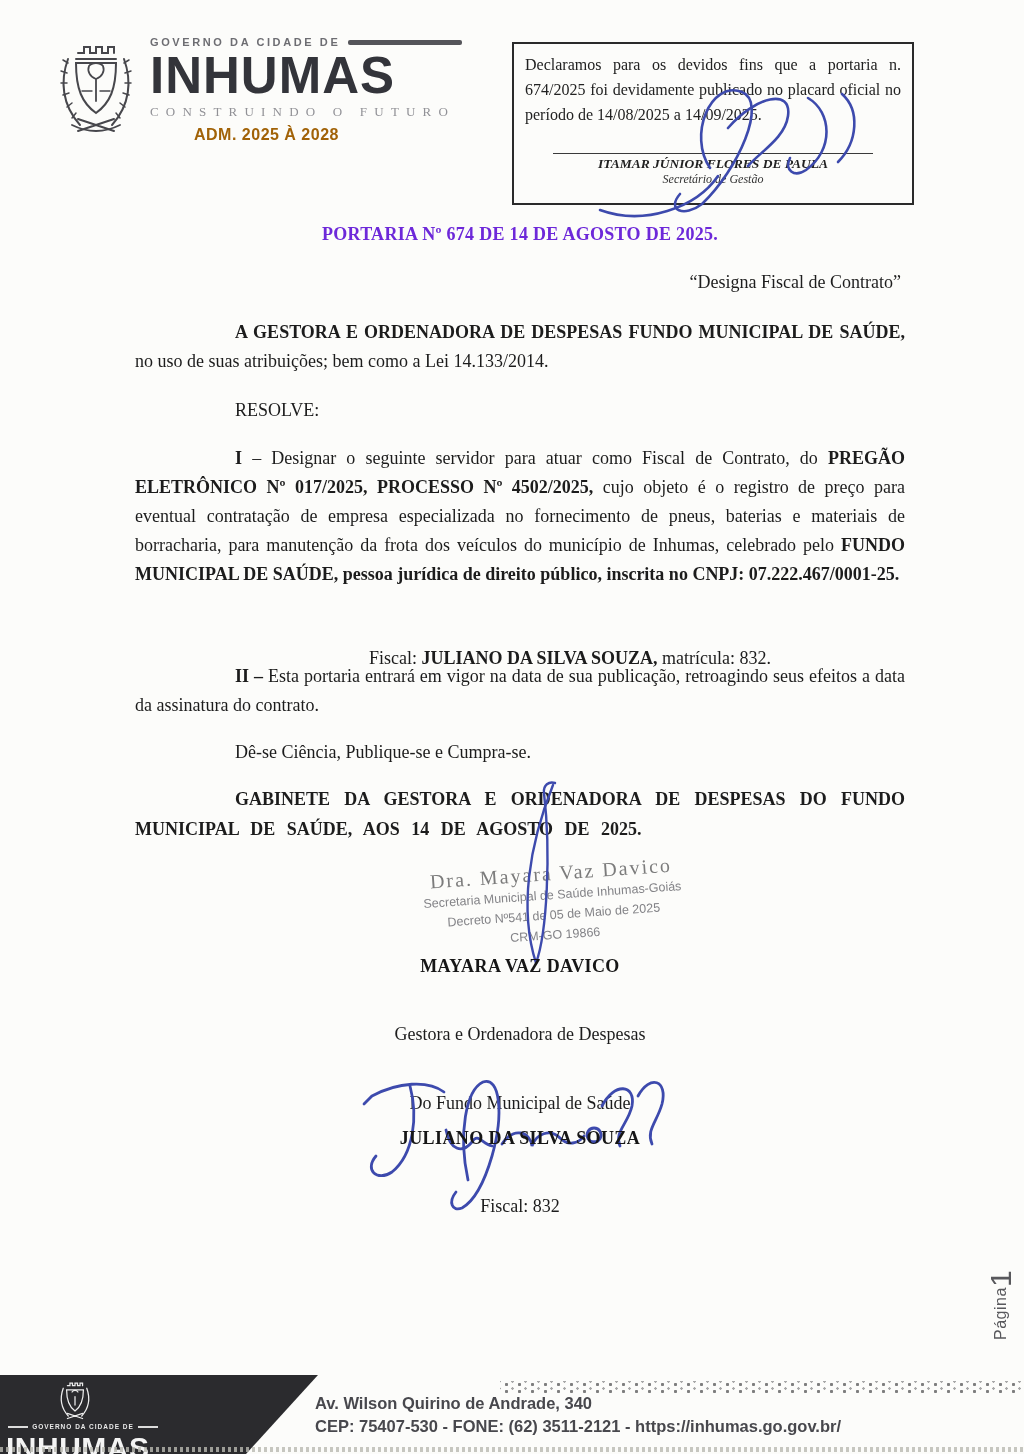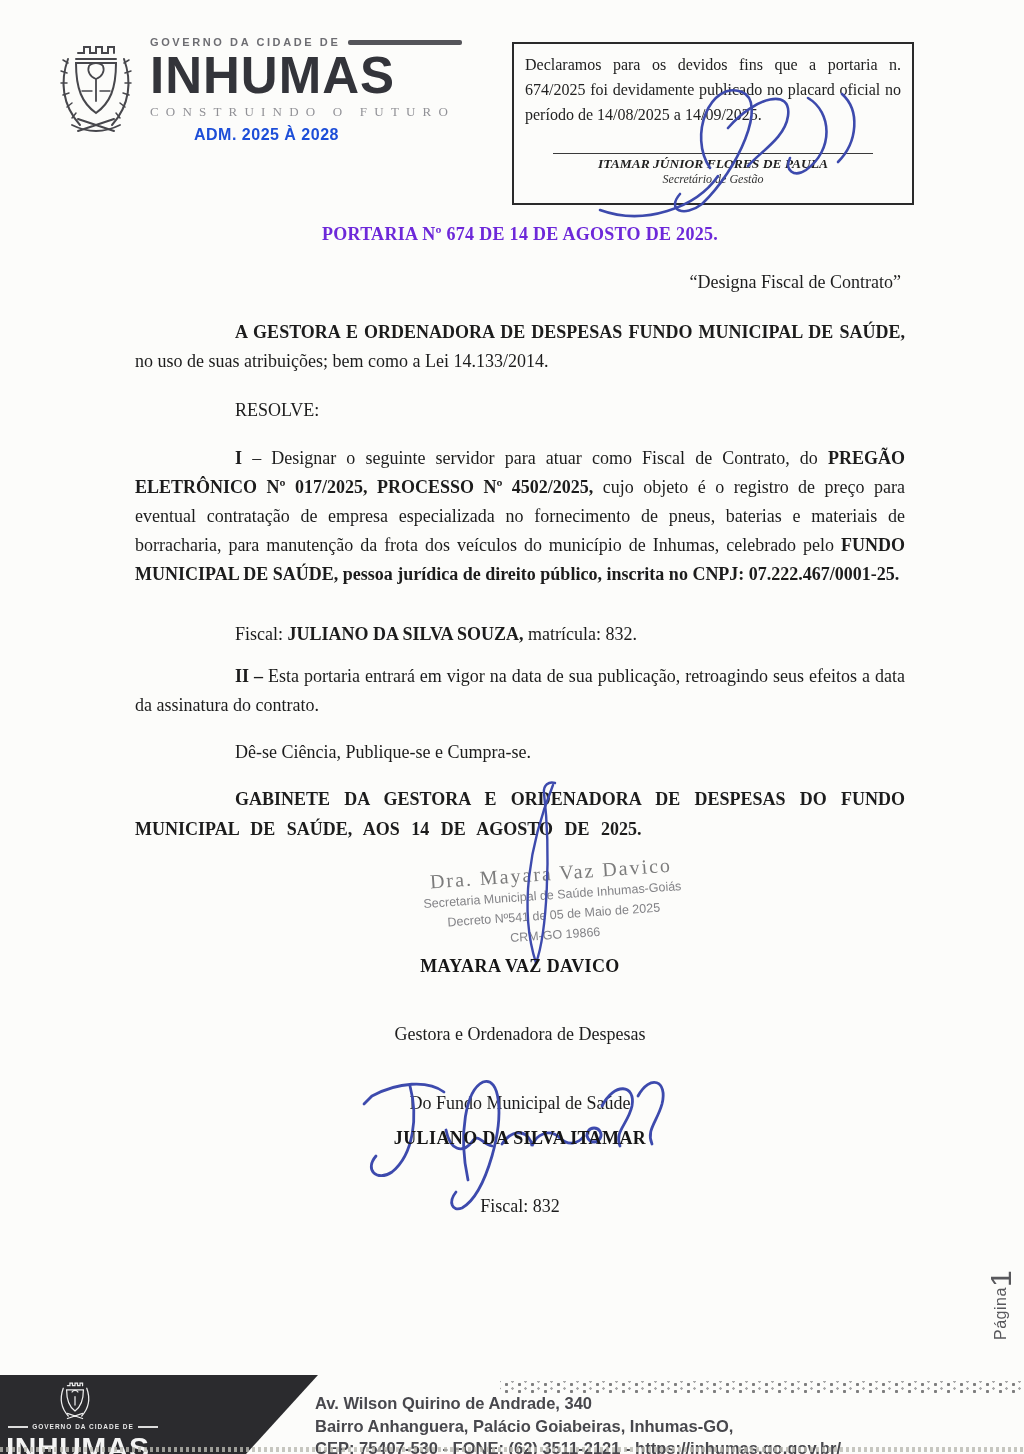--- a/index.html
+++ b/index.html
@@ -13,38 +13,38 @@
   .wordmark{position:absolute;left:150px;top:36px;width:312px;}
   .kicker-row{display:flex;align-items:center;gap:8px;}
   .kicker{font-family:"Liberation Sans",sans-serif;font-weight:bold;font-size:11px;
     letter-spacing:2.6px;color:#6d6d72;white-space:nowrap;}
   .kicker-line{flex:1;height:5px;background:#55555a;border-radius:2px;}
   .cityname{font-family:"Liberation Sans",sans-serif;font-weight:800;font-size:51px;
     letter-spacing:1px;color:#33343a;line-height:1.0;margin-top:2px;}
   .slogan{font-family:Liberation Serif, serif;font-size:13px;color:#919196;
     letter-spacing:7.2px;margin-top:3px;white-space:nowrap;}
   .adm{font-family:"Liberation Sans",sans-serif;font-weight:bold;font-size:16px;
-    color:#1d4ed8;margin:6px 0 0 44px;letter-spacing:.5px;}
+    color:#a16207;margin:6px 0 0 44px;letter-spacing:.5px;}
   
   .declbox{position:absolute;left:512px;top:42px;width:402px;height:163px;
     border:2px solid #2a2a2a;box-sizing:border-box;padding:8px 11px 4px 11px;background:transparent;}
   .decltext{font-size:16px;line-height:25px;text-align:justify;color:#222;}
   .sigline{width:85%;margin:26px auto 0 auto;border-top:1.5px solid #3a3a3a;}
   .declname{font-size:13.5px;font-weight:bold;font-style:italic;text-align:center;margin-top:2px;color:#222;}
   .declrole{font-size:12px;font-style:italic;text-align:center;color:#333;}
   
   .doc-title{position:absolute;left:135px;top:224px;width:770px;text-align:center;
     font-weight:bold;font-size:18px;letter-spacing:.3px;color:#6d28d9;}
   .doc-subtitle{position:absolute;left:135px;top:272px;width:766px;text-align:right;font-size:18px;}
   .para{position:absolute;left:135px;width:770px;font-size:18px;line-height:29px;
     text-align:justify;text-indent:100px;color:#1c1c1c;}
   .p-opening{top:318px;}
   .p-resolve{top:396px;text-align:left;}
   .p-item1{top:444px;}
-  .p-fiscal{top:620px;text-align:left;}
+  .p-fiscal{top:644px;text-align:center;}
   .p-item2{top:662px;}
   .p-closing{top:738px;text-align:left;}
   .p-gabinete{top:784px;font-weight:bold;line-height:30px;word-spacing:7px;}
   
   .stamp{position:absolute;left:318px;top:862px;width:470px;text-align:center;
     transform:rotate(-4deg);color:#7c7c7c;}
   .stamp-l1{font-size:20px;letter-spacing:2px;font-family:"Liberation Serif",serif;}
   .stamp-sm{font-family:"Liberation Sans",sans-serif;font-size:12.5px;line-height:20px;color:#848488;}
   
   .sigblock{position:absolute;left:135px;width:770px;text-align:center;}
@@ -164,21 +164,21 @@
     <path d="M96 68 C100 88 112 92 122 80 C128 70 132 82 142 84"></path>
     <path d="M118 118 C108 72 116 28 133 20 C150 14 154 52 142 94 C135 118 126 138 112 146 C102 150 98 140 106 130"></path>
     <path d="M152 82 C164 64 180 70 182 84 C186 72 200 66 210 76 C218 84 228 82 234 74"></path>
     <path d="M244 80 a7 7 0 1 1 .1 0"></path>
     <path d="M252 44 C264 20 286 22 282 44 C278 62 264 70 270 84"></path>
     <path d="M288 34 C300 12 318 18 312 42 C307 60 296 68 302 82"></path>
   </g>
 </svg>
 
 <div class="sigblock sb-juliano">
-  <div class="signame">JULIANO DA SILVA ITAMAR</div>
+  <div class="signame">JULIANO DA SILVA SOUZA</div>
   <div class="sigrole">Fiscal: 832</div>
 </div>
 
 <div class="pagenum">
   <span class="lbl">Página</span>
   <span class="num">1</span>
 </div>
 
 <div class="footer-block">
   <svg class="f-crest" viewBox="0 0 80 100">
@@ -196,17 +196,16 @@
     <span class="f-kicker">GOVERNO DA CIDADE DE</span>
     <span class="f-kline"></span>
   </div>
   <div class="f-cityname">INHUMAS</div>
 </div>
 
 <div class="ornament"></div>
 
 <div class="footer-text">
   <div>Av. Wilson Quirino de Andrade, 340</div>
-  <div>Bairro Anhanguera, Palácio Goiabeiras,  Inhumas-GO,</div>
   <div>CEP: 75407-530 - FONE: (62) 3511-2121 - https://inhumas.go.gov.br/</div>
 </div>
 
 <div class="bottom-strip"></div>
 
 </body></html>

